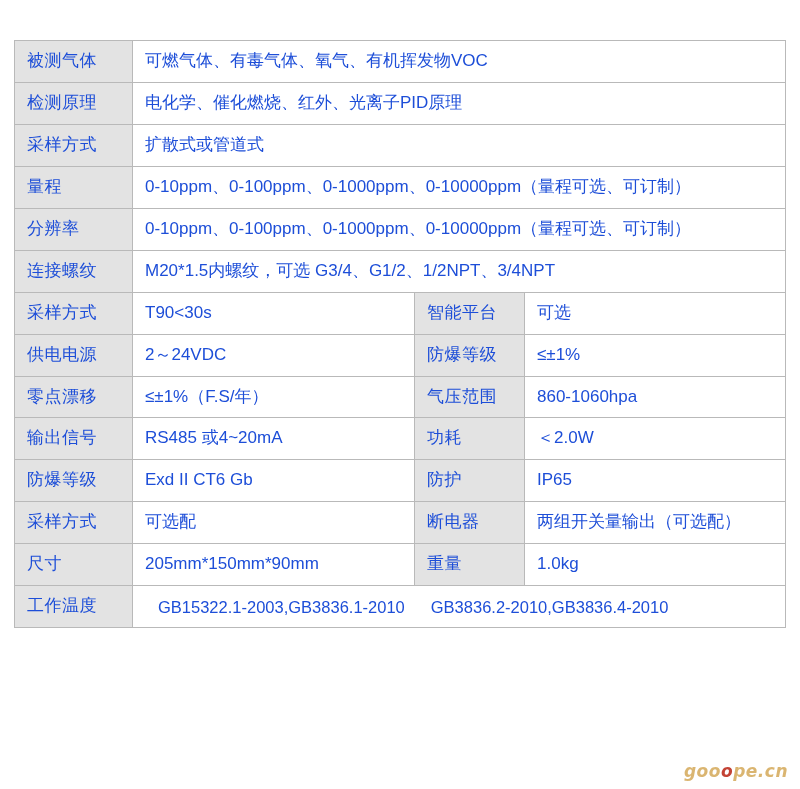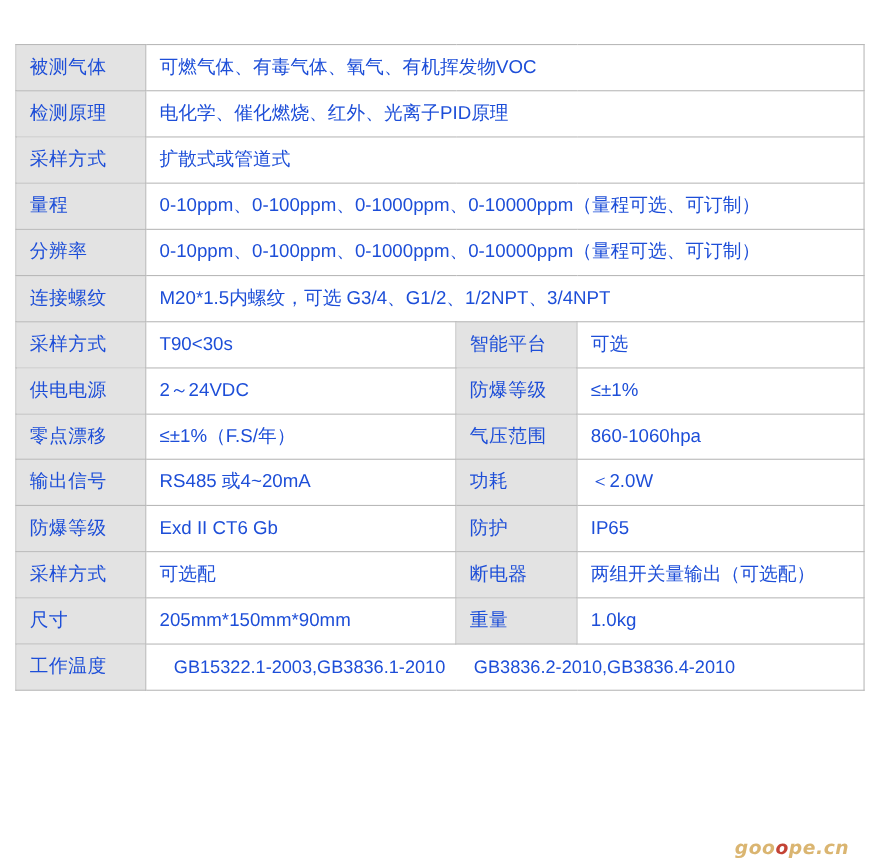--- a/index.html
+++ b/index.html
@@ -50,21 +50,21 @@
   .col-value2 { width: auto; }
   .std-row td.value {
     white-space: nowrap;
     font-size: 16.5px;
     letter-spacing: 0;
     padding-left: 25px;
   }
   .gap-wide { display: inline-block; width: 26px; }
   .watermark {
     position: absolute;
-    right: 28px;
+    right: 12px;
     bottom: 8px;
     font-family: "DejaVu Sans", sans-serif;
     font-size: 17px;
     font-weight: bold;
     font-style: italic;
     color: #d9b26a;
     letter-spacing: 0.5px;
     opacity: 0.95;
     margin-top: 36px;
   }

